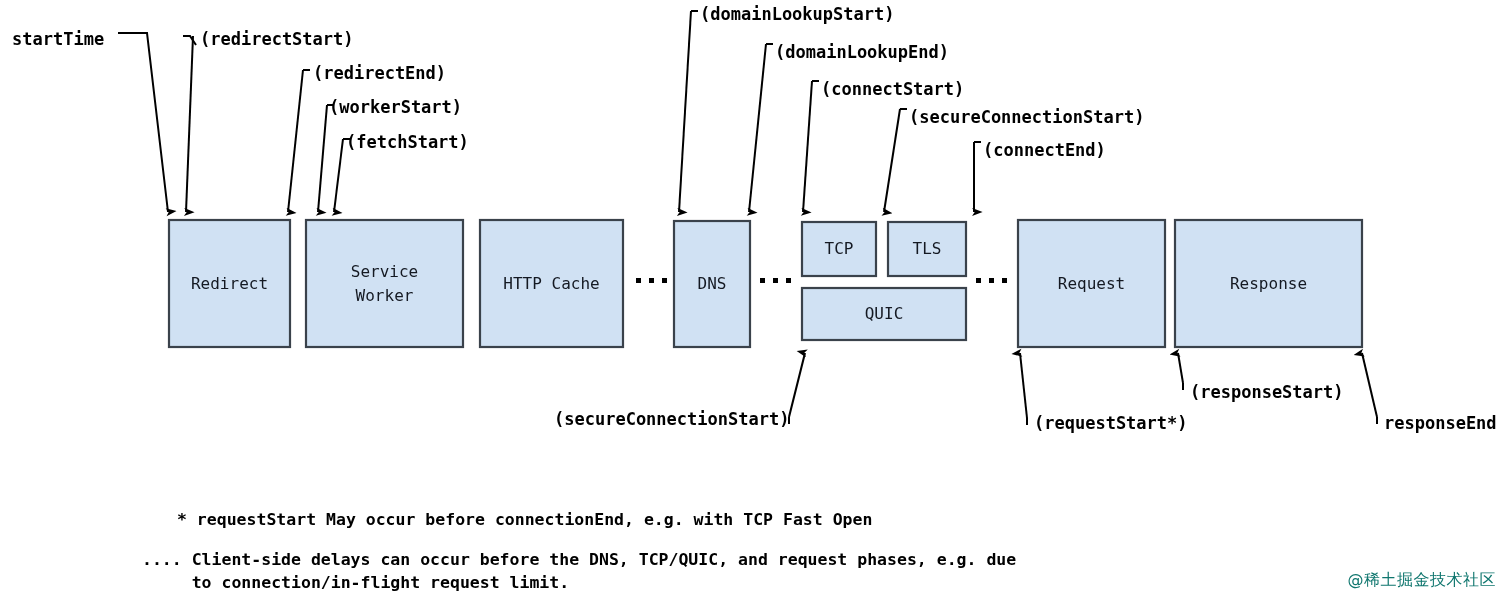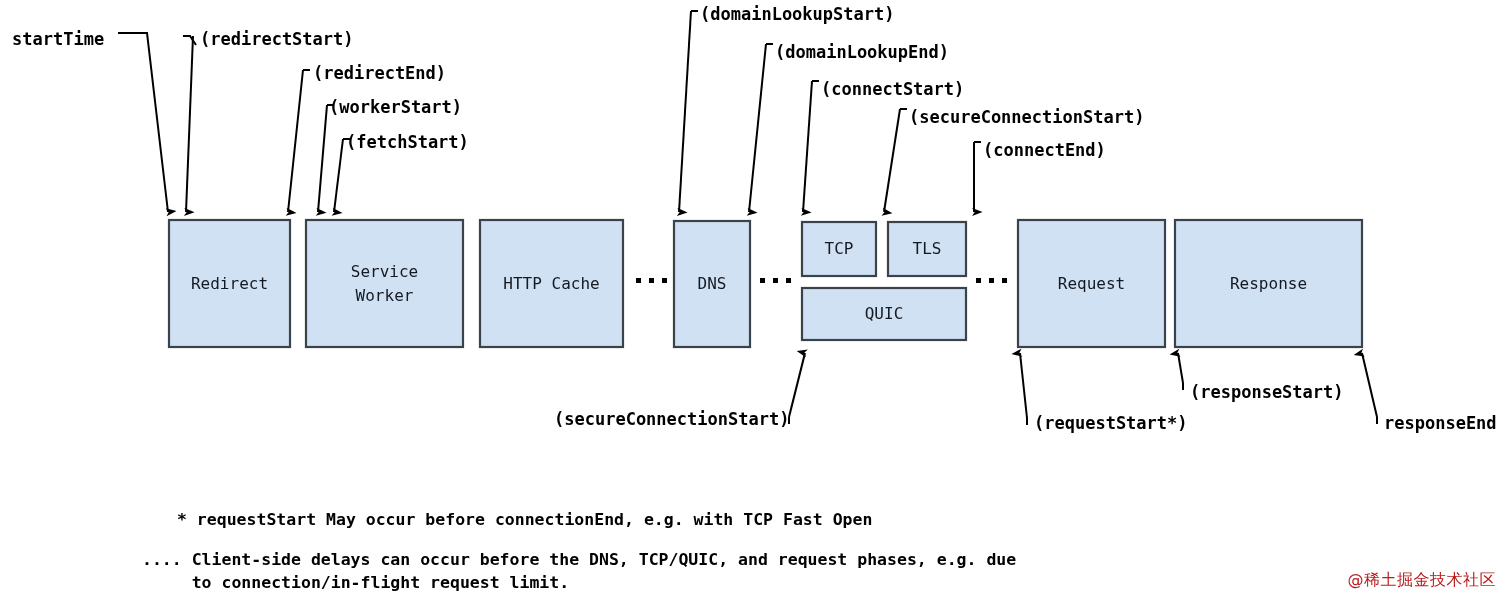--- a/index.html
+++ b/index.html
@@ -62,21 +62,21 @@
     font-weight: 700;
     fill: #000000;
     white-space: pre;
   }
   .watermark {
     position: absolute;
     right: 16px;
     bottom: 12px;
     font-family: "DejaVu Sans", "Liberation Sans", sans-serif;
     font-size: 16px;
-    color: #b91c1c;
+    color: #0f766e;
     letter-spacing: 0.5px;
     user-select: none;
   }
 </style>
 </head>
 <body>
 
 <div id="diagram-root">
 
   <svg id="nav-timing-svg" viewBox="0 0 1512 603" xmlns="http://www.w3.org/2000/svg">

